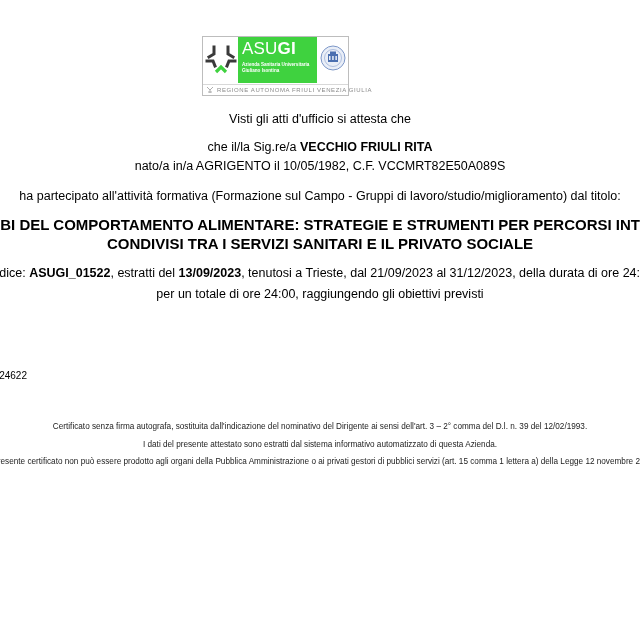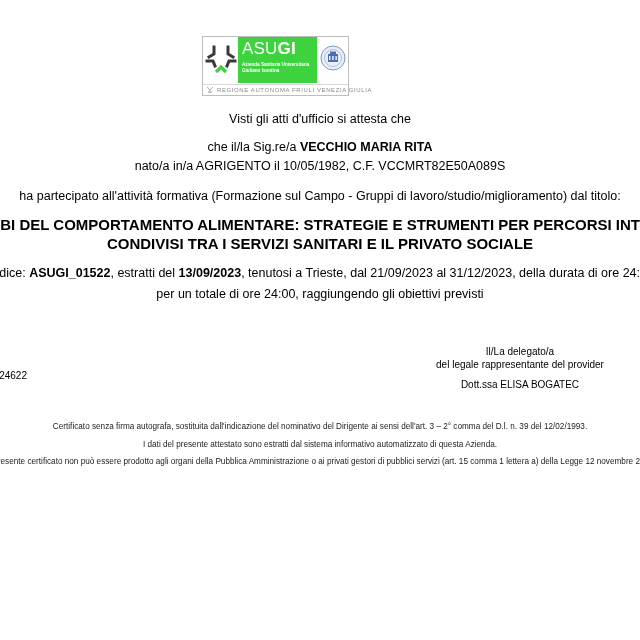--- a/index.html
+++ b/index.html
@@ -156,39 +156,36 @@
       <svg class="reg-icon" viewBox="0 0 8 8">
         <path d="M1 1 L4 4 L7 1 M4 4 L4 7 M2 6 L6 6" stroke="#9a9a9a" stroke-width="0.8" fill="none"></path>
       </svg>
       <span class="reg-text">REGIONE AUTONOMA FRIULI VENEZIA GIULIA</span>
     </div>
   </div>
 
   <div class="line t13" style="top:112px;">Visti gli atti d'ufficio si attesta che</div>
 
   <div class="line t13" style="top:140px;">
-    <span>che il/la Sig.re/a </span><b>VECCHIO MARIA RITA</b>
+    <span>che il/la Sig.re/a </span><b>VECCHIO FRIULI RITA</b>
   </div>
 
   <div class="line t13" style="top:159px;">nato/a in/a AGRIGENTO il 10/05/1982, C.F. VCCMRT82E50A089S</div>
 
   <div class="line t13" style="top:189px;">ha partecipato all'attività formativa (Formazione sul Campo - Gruppi di lavoro/studio/miglioramento) dal titolo:</div>
 
   <div class="line t-title" style="top:216px;">DISTURBI DEL COMPORTAMENTO ALIMENTARE: STRATEGIE E STRUMENTI PER PERCORSI INTEGRATI</div>
   <div class="line t-title" style="top:235px;">CONDIVISI TRA I SERVIZI SANITARI E IL PRIVATO SOCIALE</div>
 
   <div class="line t13" style="top:266px;">
     <span>codice: </span><b>ASUGI_01522</b><span>, estratti del </span><b>13/09/2023</b><span>, tenutosi a Trieste, dal 21/09/2023 al 31/12/2023, della durata di ore 24:00</span>
   </div>
 
   <div class="line t13" style="top:287px;">per un totale di ore 24:00, raggiungendo gli obiettivi previsti</div>
 
   <div class="abs" style="left:-72px; top:370px;">Protocollo: AP/624622</div>
 
-  <div class="sig-block" style="top:346px;">Il/La delegato/a</div>
-  <div class="sig-block" style="top:359px;">del legale rappresentante del provider</div>
-  <div class="sig-block" style="top:379px;">Dott.ssa ELISA BOGATEC</div>
 
   <div class="line t-small" style="top:422px;">Certificato senza firma autografa, sostituita dall'indicazione del nominativo del Dirigente ai sensi dell'art. 3 – 2° comma del D.l. n. 39 del 12/02/1993.</div>
   <div class="line t-small" style="top:440px;">I dati del presente attestato sono estratti dal sistema informativo automatizzato di questa Azienda.</div>
   <div class="line t-small" style="top:457px;">Il presente certificato non può essere prodotto agli organi della Pubblica Amministrazione o ai privati gestori di pubblici servizi (art. 15 comma 1 lettera a) della Legge 12 novembre 2011</div>
 
 </div>
 
 </body></html>

